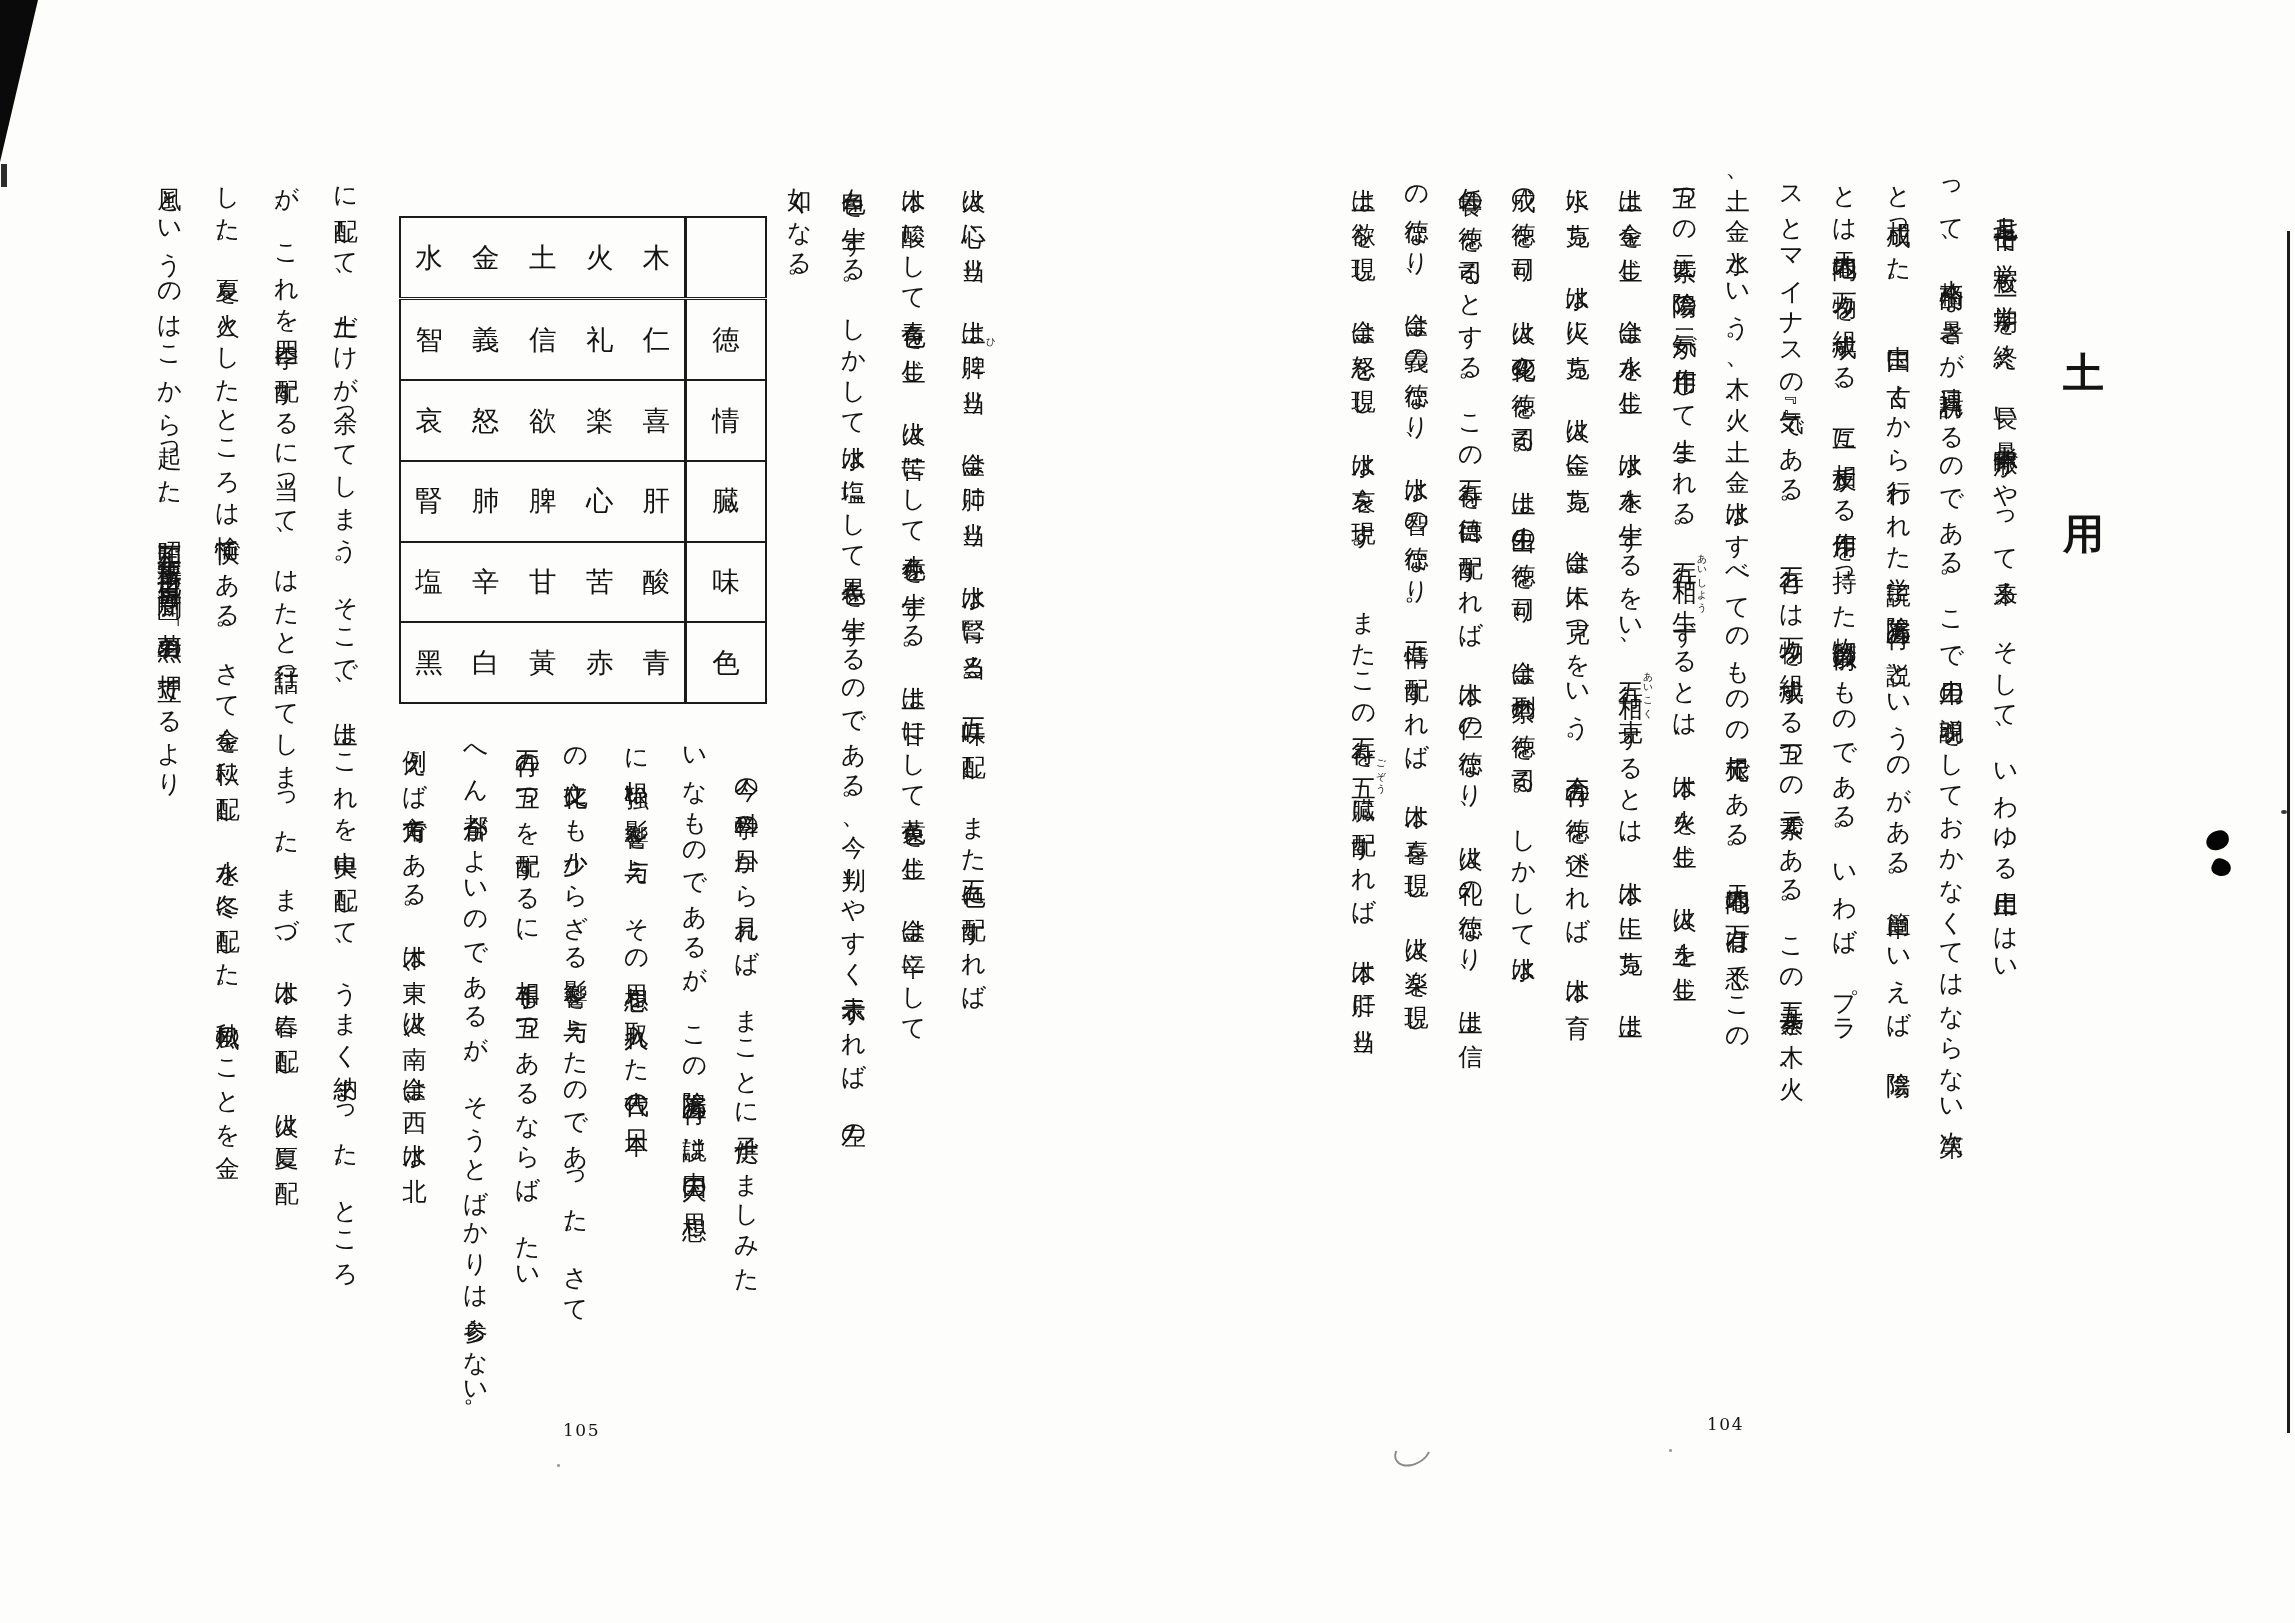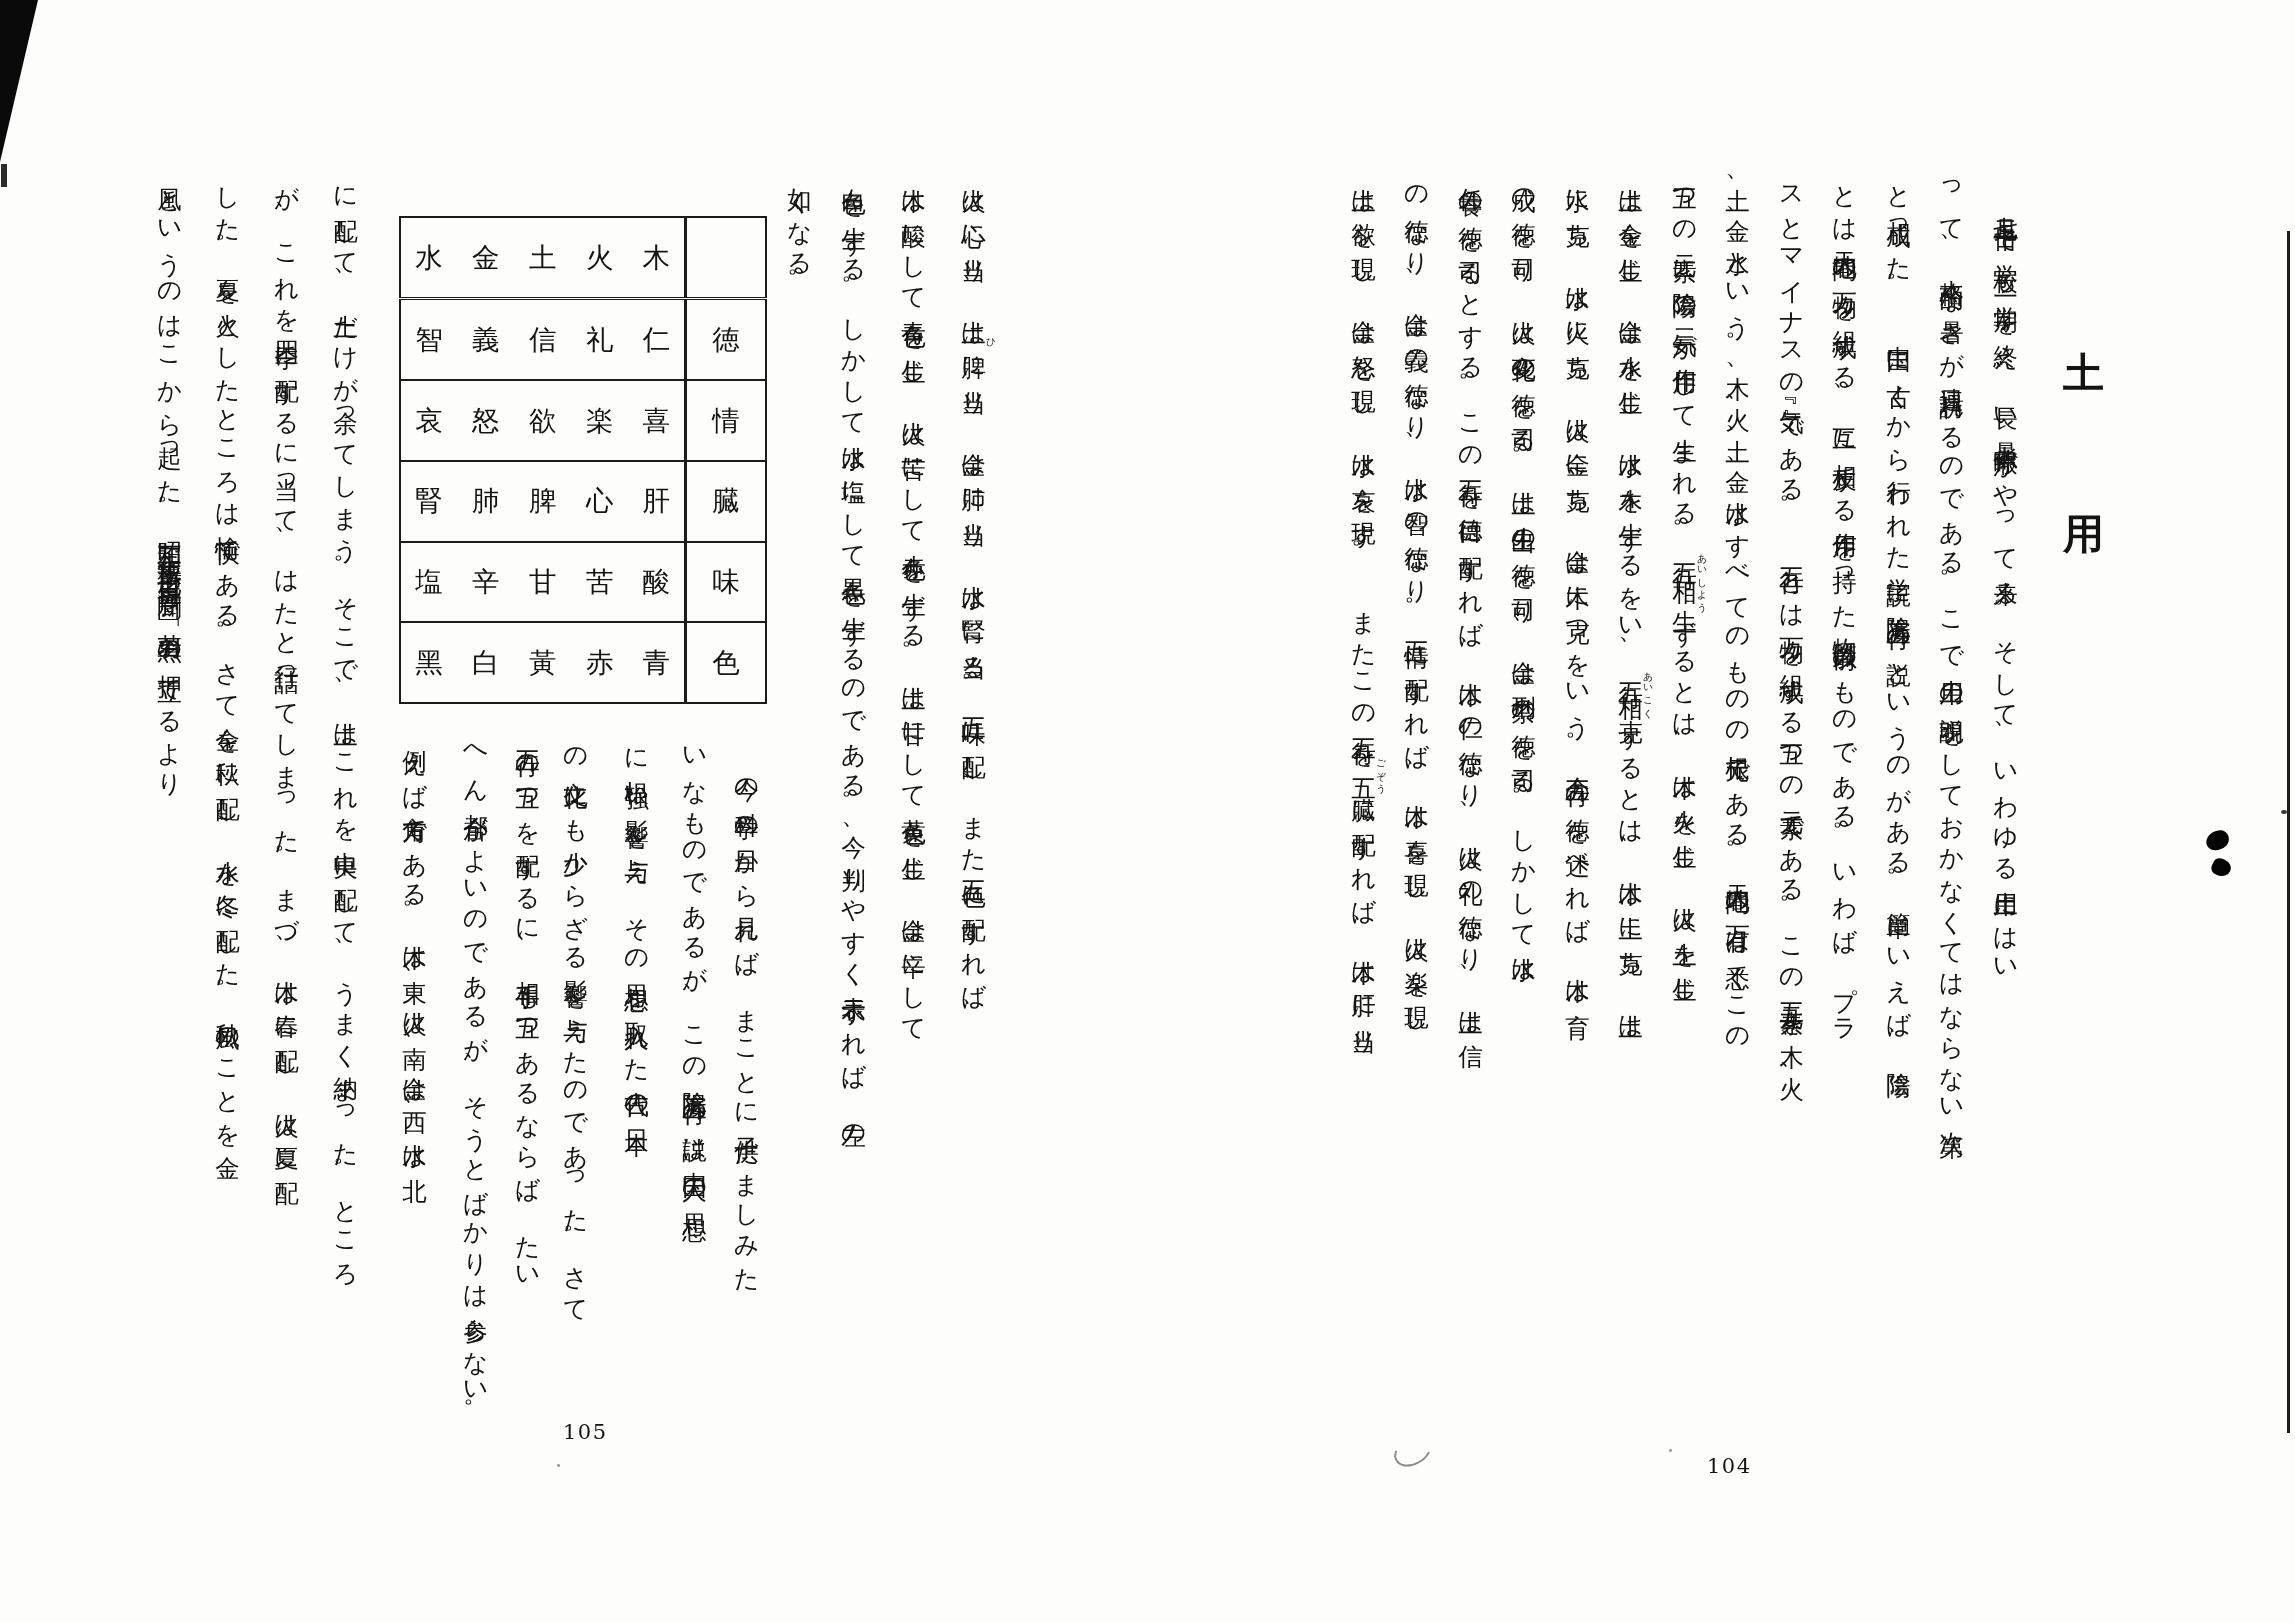--- a/index.html
+++ b/index.html
@@ -6,21 +6,21 @@
   #scan{position:relative;width:2295px;height:1623px;background:#fdfdfb;overflow:hidden;
         font-family:"DejaVu Serif","Liberation Serif",serif;color:#141414;}
   
   .vcol{position:absolute;top:169px;height:1242px;writing-mode:vertical-rl;text-orientation:upright;
         font-size:24.5px;line-height:27px;letter-spacing:3.4px;white-space:nowrap;}
   .vcol-short{top:731px;height:692px;}
   .title-col{top:318px;left:2061px;font-size:41px;line-height:45px;letter-spacing:165px;font-weight:bold;}
   ruby{ruby-position:over;}
   rt{font-size:9.8px;letter-spacing:1px;font-weight:normal;}
   
-  .pagenum{position:absolute;font-size:21px;letter-spacing:1.5px;}
+  .pagenum{position:absolute;font-size:17px;letter-spacing:1.5px;}
   
   #gotable{position:absolute;left:399px;top:216px;width:368px;height:488px;border-collapse:collapse;
            table-layout:fixed;background:#fdfdfb;}
   #gotable td{border-top:2px solid #1b1b1b;text-align:center;vertical-align:middle;
               font-size:27.5px;padding:0;}
   #gotable tr:first-child td{border-top:none;}
   #gotable tr:nth-child(2) td{border-top:3.4px double #1b1b1b;}
   #gotable{border:2.5px solid #1b1b1b;}
   #gotable td.label{border-left:3.9px solid #1b1b1b;width:78px;}
   
@@ -75,21 +75,21 @@
 
     <div class="vcol" style="left:1564px">水に克ち、水は火に克ち、火は金に克ち、金は木に克つをいう。今五行の徳を述べれば、木は育</div>
     <div class="vcol" style="left:1510px">成の徳を司り、火は変化の徳を司る。土は生出の徳を司り、金は刑禁の徳を司る。しかして水は</div>
     <div class="vcol" style="left:1457px">任養の徳を司るとする。この五行を徳目に配すれば、木は仁の徳なり、火は礼の徳なり、土は信</div>
     <div class="vcol" style="left:1403px">の徳なり、金は義の徳なり、水は智の徳なり。五情に配すれば、木は喜を現し、火は楽を現し、</div>
 
     <div class="vcol" style="left:1350px">
       <span>土は欲を現し、金は怒を現し、水は哀を現す。　またこの五行を</span><ruby><span>五臓</span><rt>ごぞう</rt></ruby><span>に配すれば、木は肝に当り、</span>
     </div>
 
-    <div class="pagenum" style="left:1707px;top:1454px">104</div>
+    <div class="pagenum" style="left:1707px;top:1414px">104</div>
   </section>
 
   <section>
 
     <div class="vcol" style="left:960px">
       <span>火は心に当り、土は</span><ruby><span>脾</span><rt>ひ</rt></ruby><span>に当り、金は肺に当り、水は腎に当る。五味に配し、また五色に配すれば、</span>
     </div>
     <div class="vcol" style="left:900px">木は酸にして青色を生じ、火は苦にして赤色を生ずる。土は甘にして黄色を生じ、金は辛にして</div>
     <div class="vcol" style="left:840px">白色を生ずる。しかして水は塩にして黒色を生ずるのである。今、判りやすく表示すれば、左の</div>
     <div class="vcol" style="left:786px">如くなる。</div>

